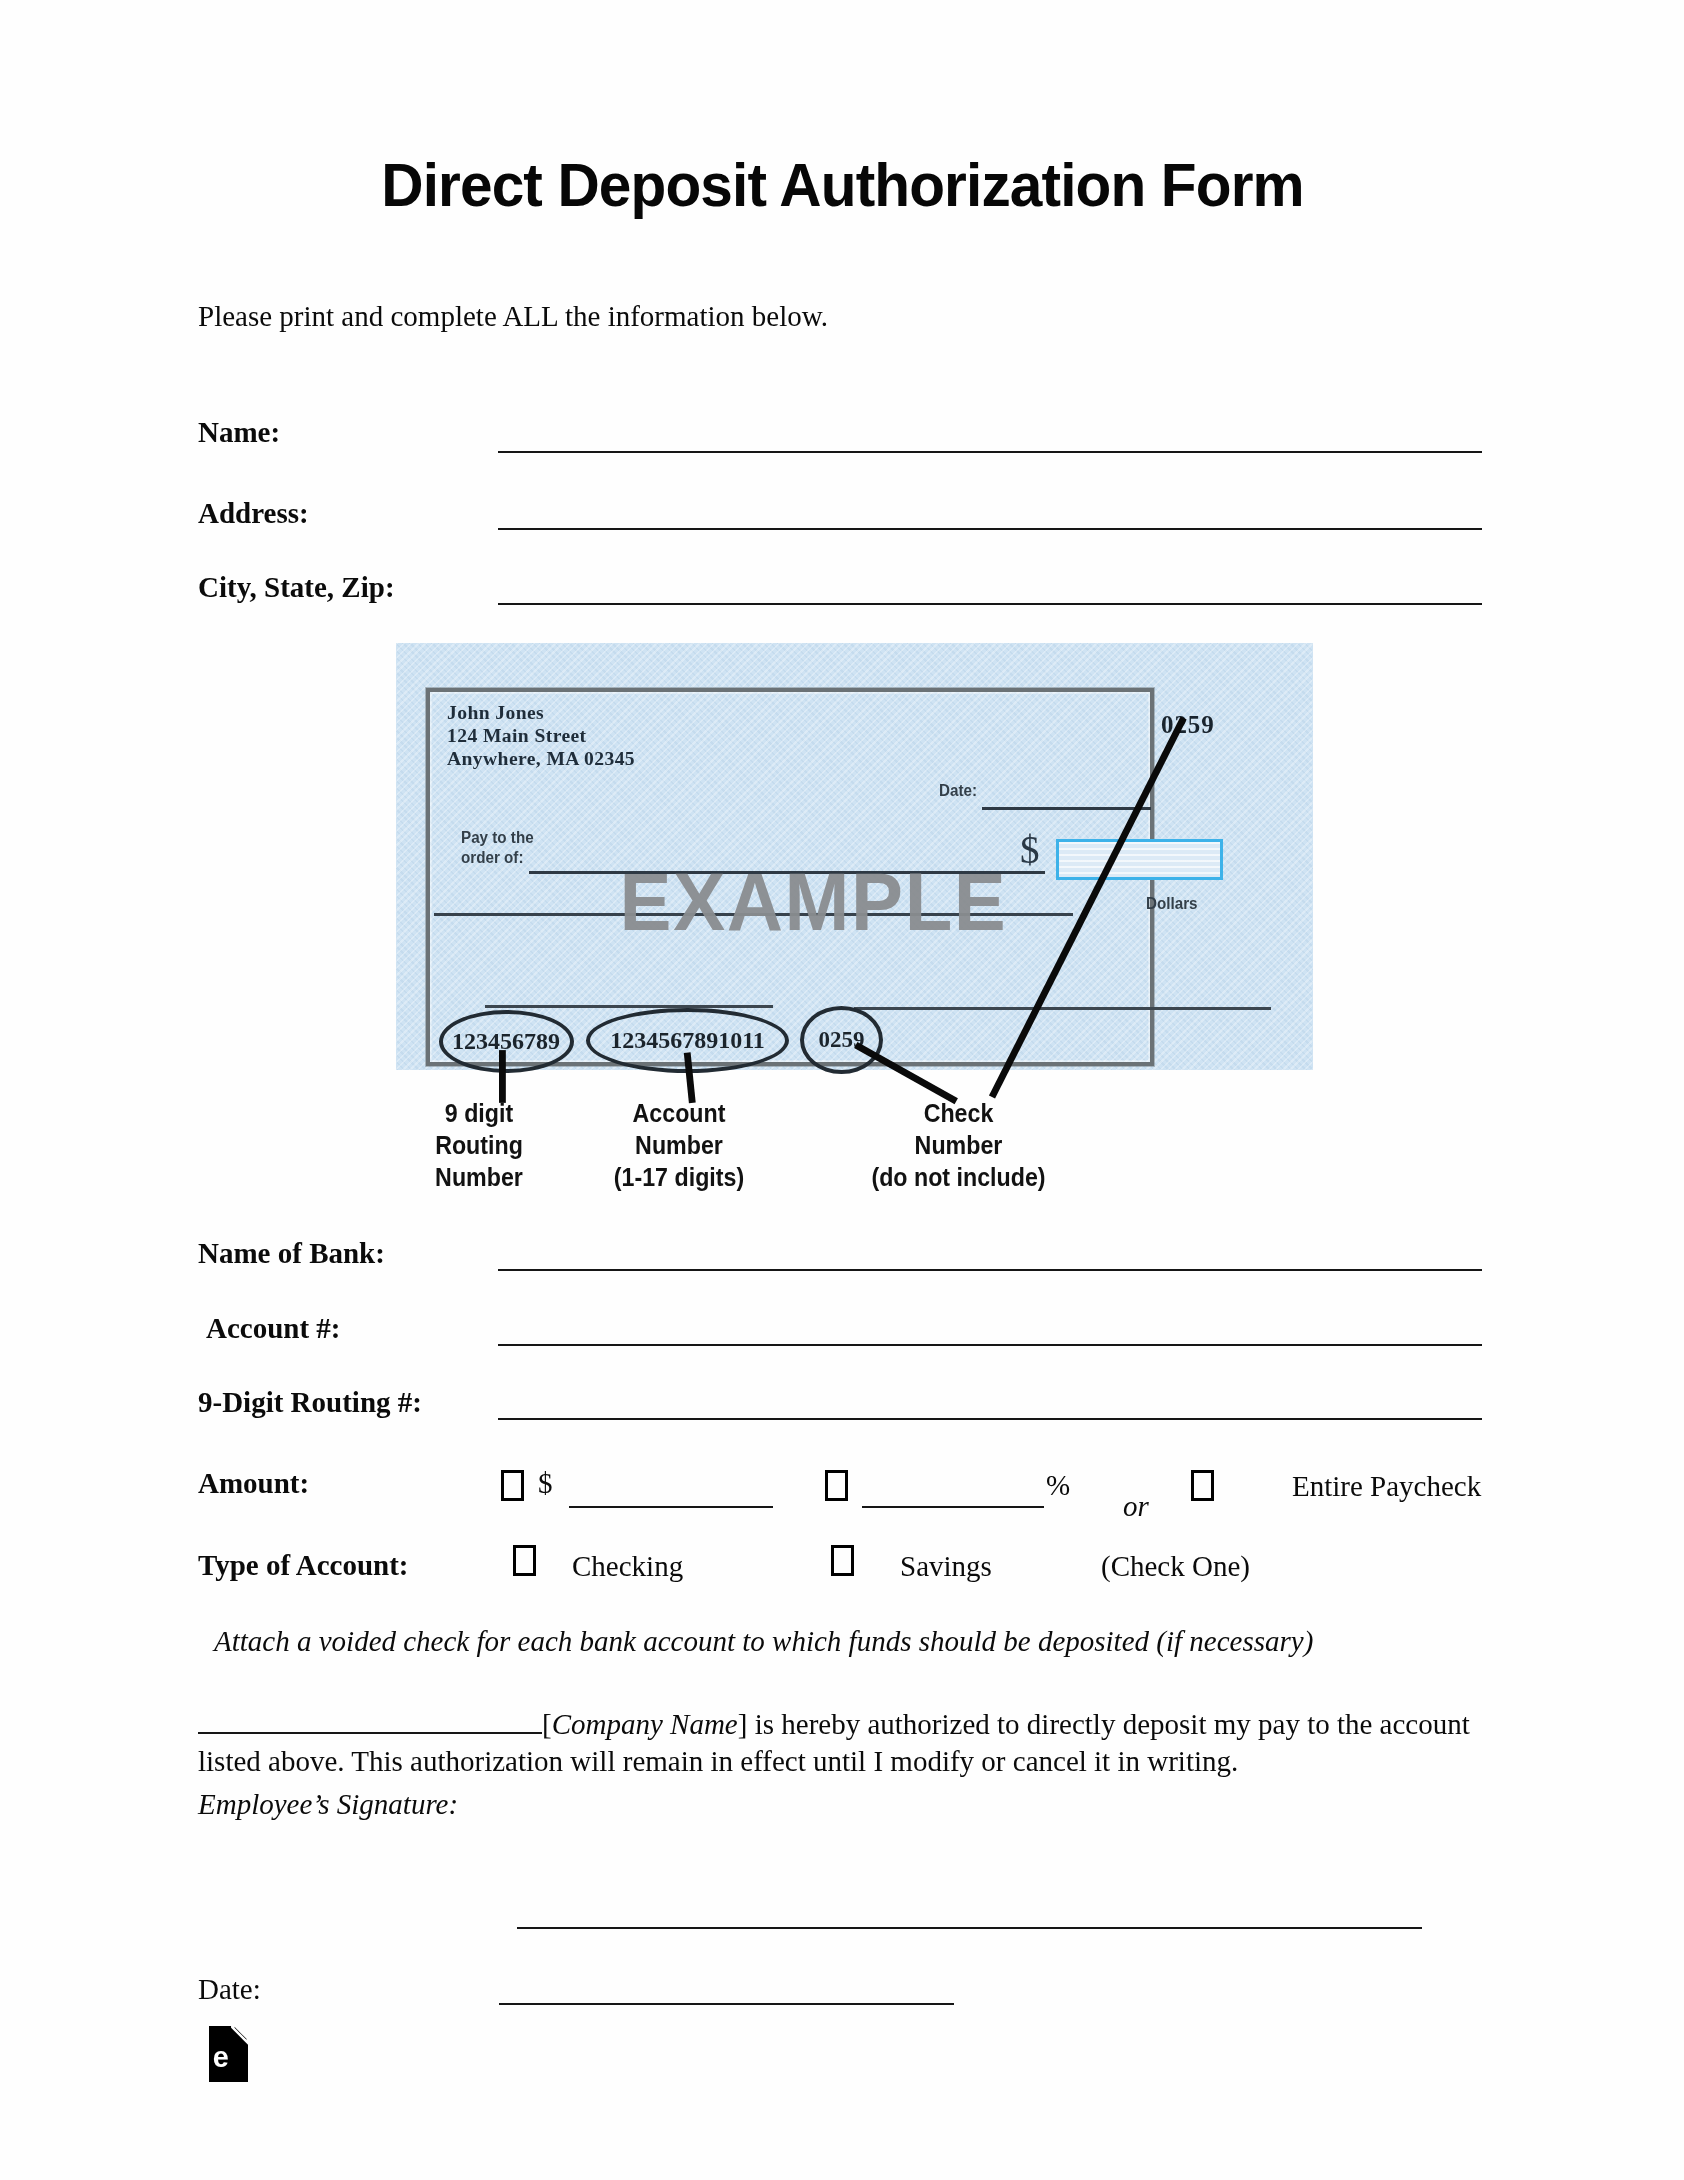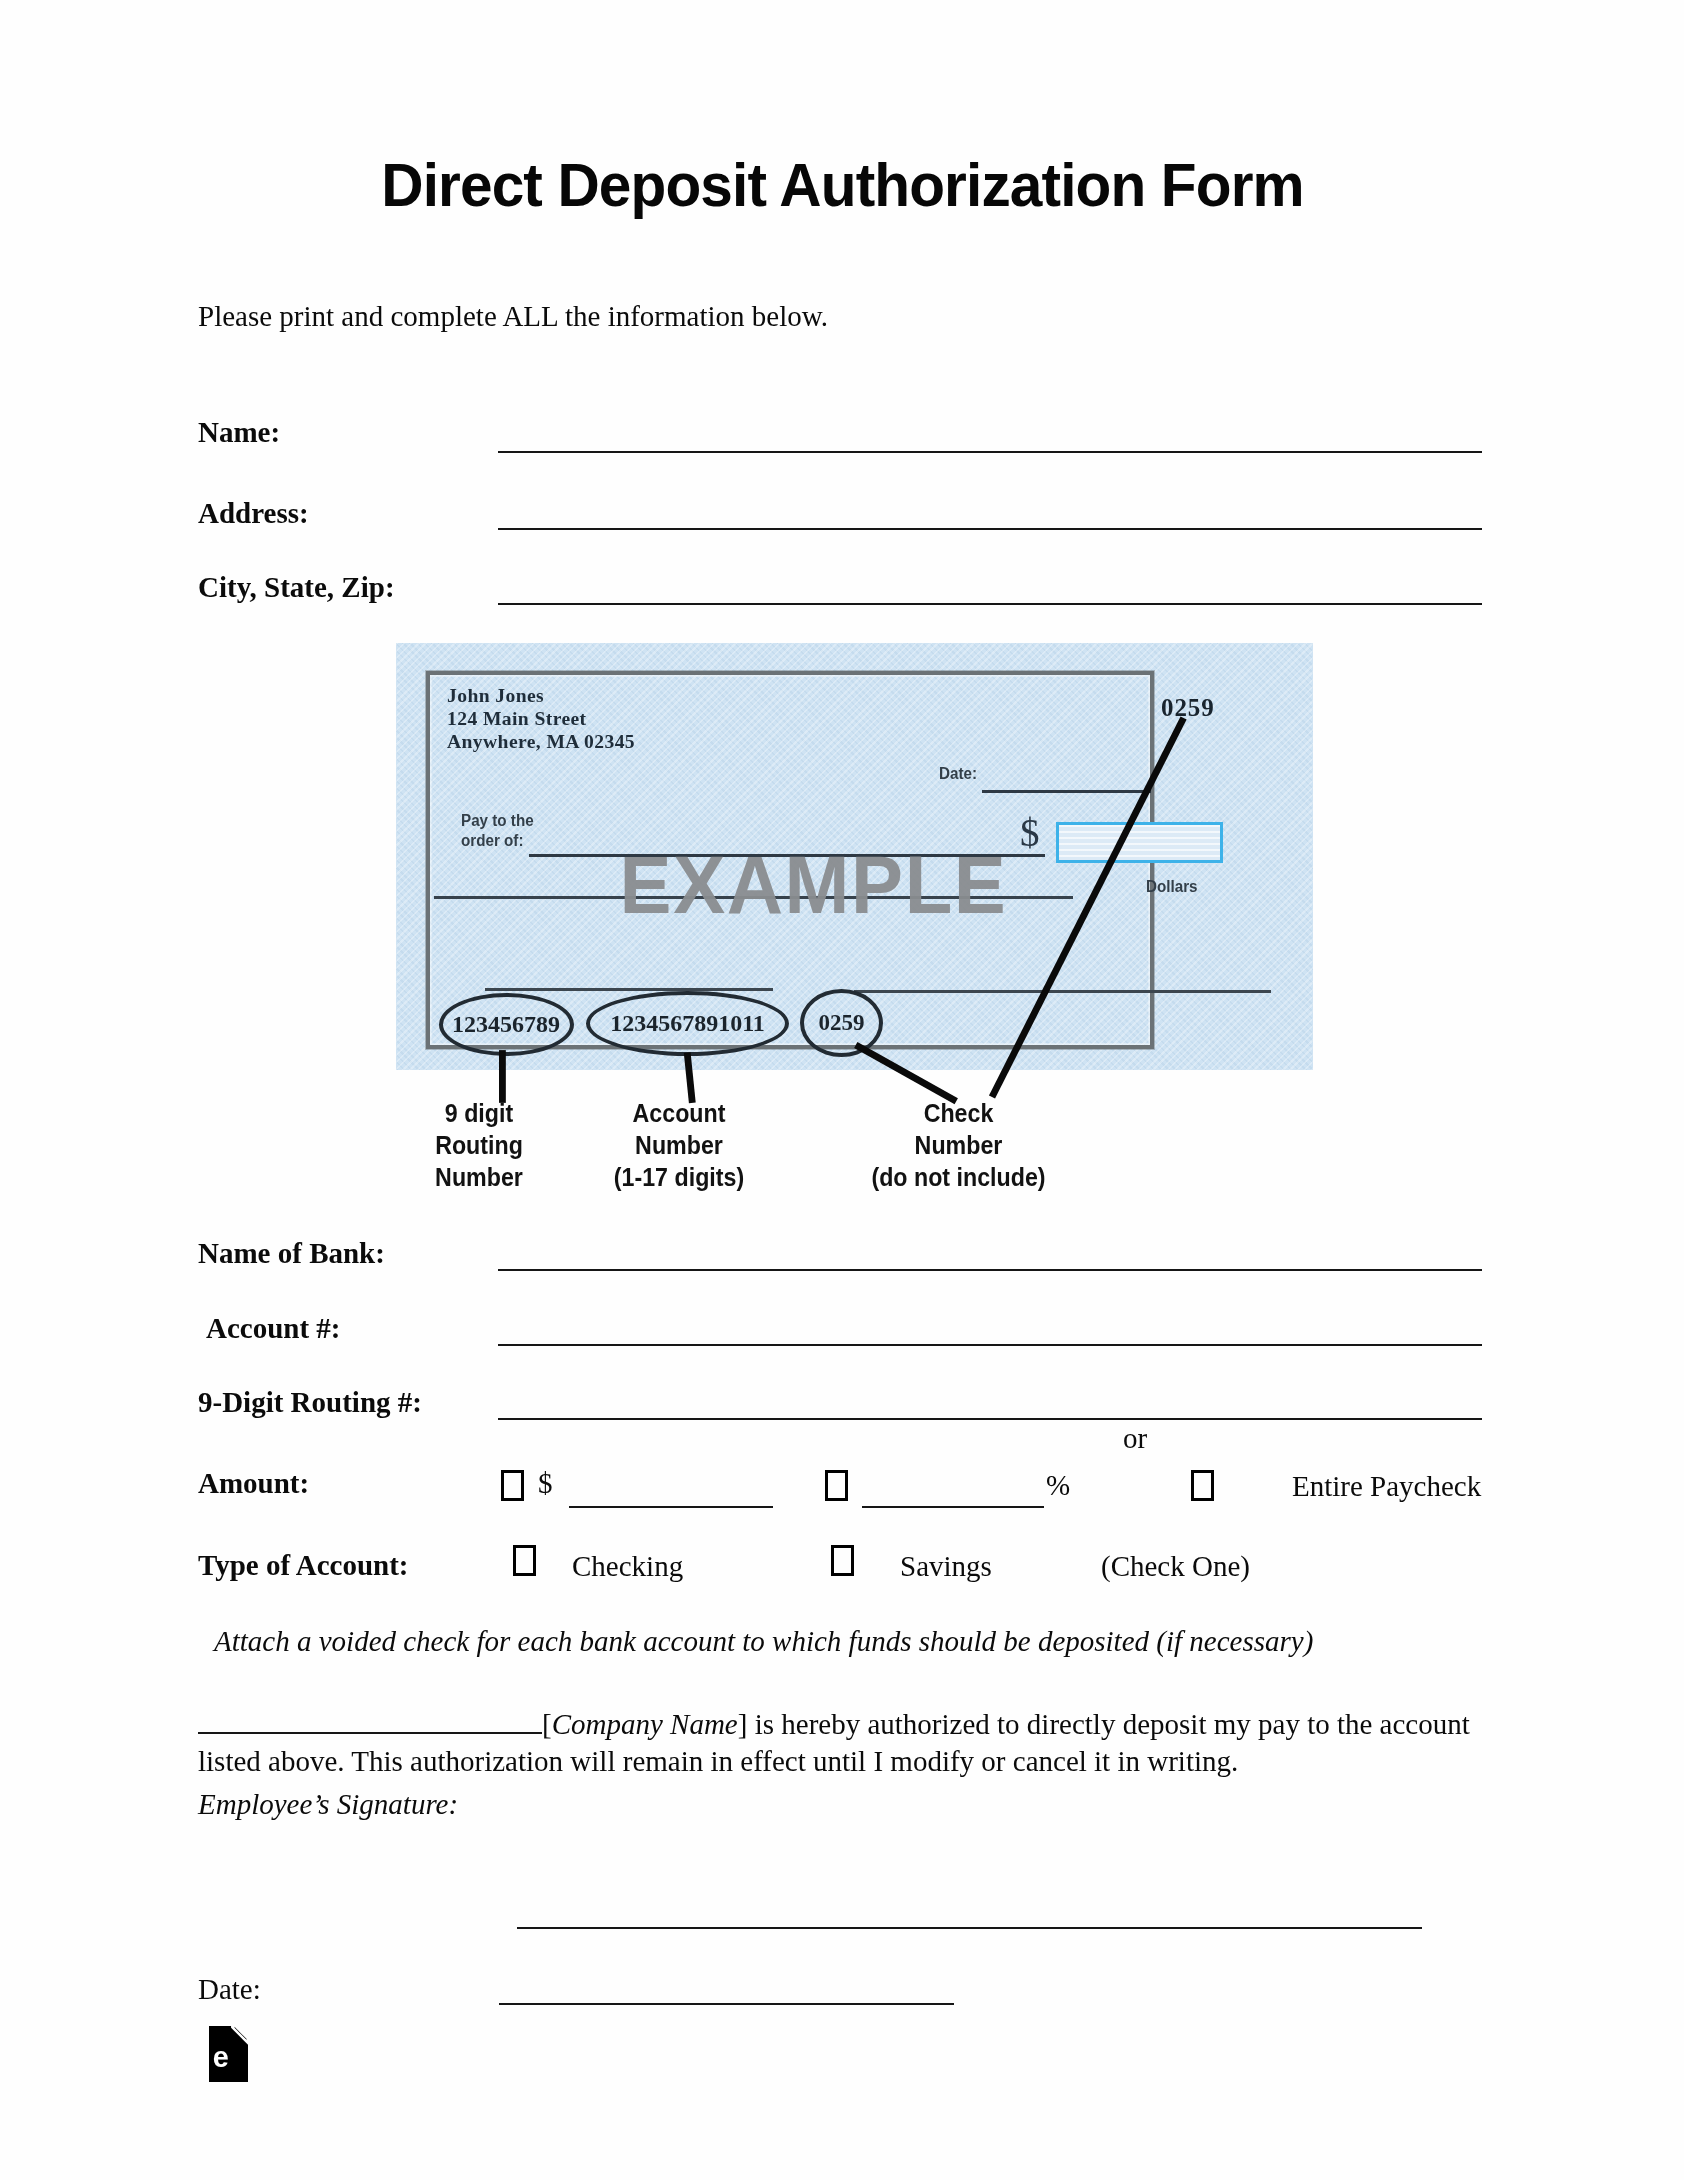--- a/index.html
+++ b/index.html
@@ -26,21 +26,21 @@
   
   .fig { position:absolute; left:396px; top:643px; width:917px; height:609px; }
   .check-outer {
     position:absolute; left:0; top:0; width:917px; height:427px;
     background:#cfe3f3;
     background-image:
       repeating-linear-gradient(135deg, rgba(255,255,255,0.30) 0 1.7px, rgba(255,255,255,0) 1.7px 5.1px),
       repeating-linear-gradient(45deg, rgba(150,185,215,0.18) 0 1.7px, rgba(255,255,255,0) 1.7px 5.1px);
   }
   .check-inner {
-    position:absolute; left:30px; top:28px; width:728px; height:378px;
+    position:absolute; left:30px; top:45px; width:728px; height:378px;
     border:4.3px solid #6b7276;
     box-shadow: inset 0 0 0 1.7px rgba(255,255,255,0.45), 0 0 0 0.9px rgba(110,118,124,0.5);
   }
   .chk-payer { position:absolute; left:17px; top:8.5px; font-size:19.6px; font-weight:700;
                line-height:23px; color:#1f2d3a; letter-spacing:0.4px; }
   .chk-numtop { position:absolute; left:731px; top:19px; font-size:25px; font-weight:700;
                 color:#19242e; letter-spacing:0.9px; }
   .chk-small { position:absolute; font-family:"Liberation Sans", sans-serif; font-size:16px;
                font-weight:700; color:#333f49; transform:scaleX(0.95); transform-origin:left; }
   .chk-line { position:absolute; height:0; border-top:3.4px solid #2e3944; }
@@ -171,21 +171,21 @@
   <div class="field-label" style="top:1386px;">9-Digit Routing #:</div>
   <div class="fill-line" style="left:498px; top:1418px; width:984px;"></div>
 
   <div class="field-label" style="top:1467px;text-align:right;">Amount:</div>
   <div class="cb" style="left:501px; top:1470px;"></div>
   <div class="inline-txt serif" style="left:538px; top:1467px;">$</div>
   <div class="fill-line" style="left:569px; top:1506px; width:204px;"></div>
   <div class="cb" style="left:825px; top:1470px;"></div>
   <div class="fill-line" style="left:862px; top:1506px; width:182px;"></div>
   <div class="inline-txt serif" style="left:1046px; top:1469px;">%</div>
-  <div class="inline-txt serif" style="left:1123px; top:1422px;">or</div>
+  <div class="inline-txt serif" style="left:1123px; top:1490px;font-style:italic;">or</div>
   <div class="cb" style="left:1191px; top:1470px;"></div>
   <div class="inline-txt serif" style="left:1292px; top:1470px;">Entire Paycheck</div>
 
   <div class="field-label" style="top:1549px;">Type of Account:</div>
   <div class="cb" style="left:513px; top:1545px;"></div>
   <div class="inline-txt serif" style="left:572px; top:1550px;">Checking</div>
   <div class="cb" style="left:831px; top:1545px;"></div>
   <div class="inline-txt serif" style="left:900px; top:1550px;">Savings</div>
   <div class="inline-txt serif" style="left:1101px; top:1550px;">(Check One)</div>
 

